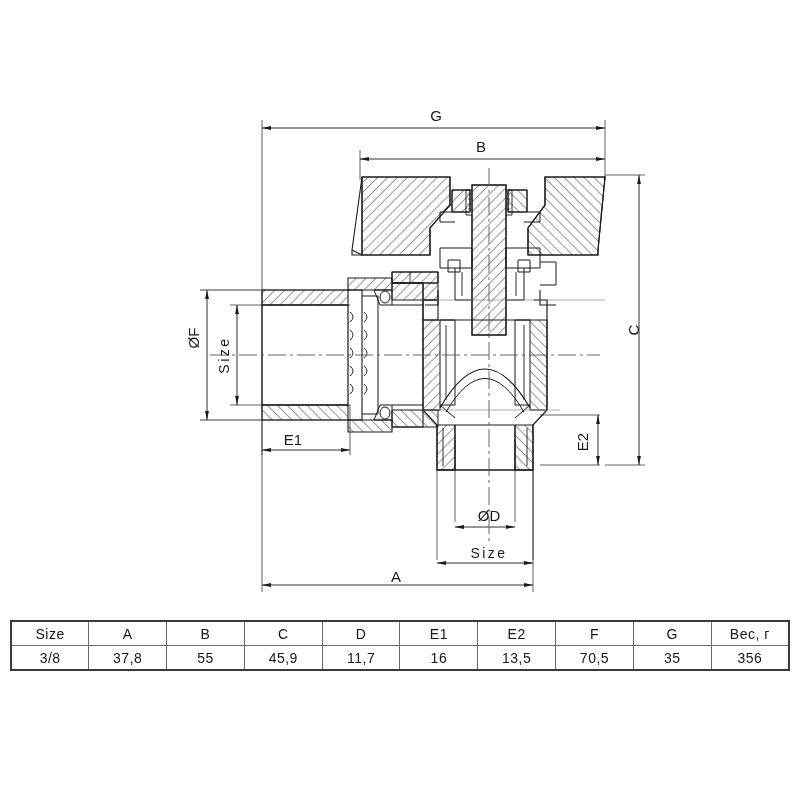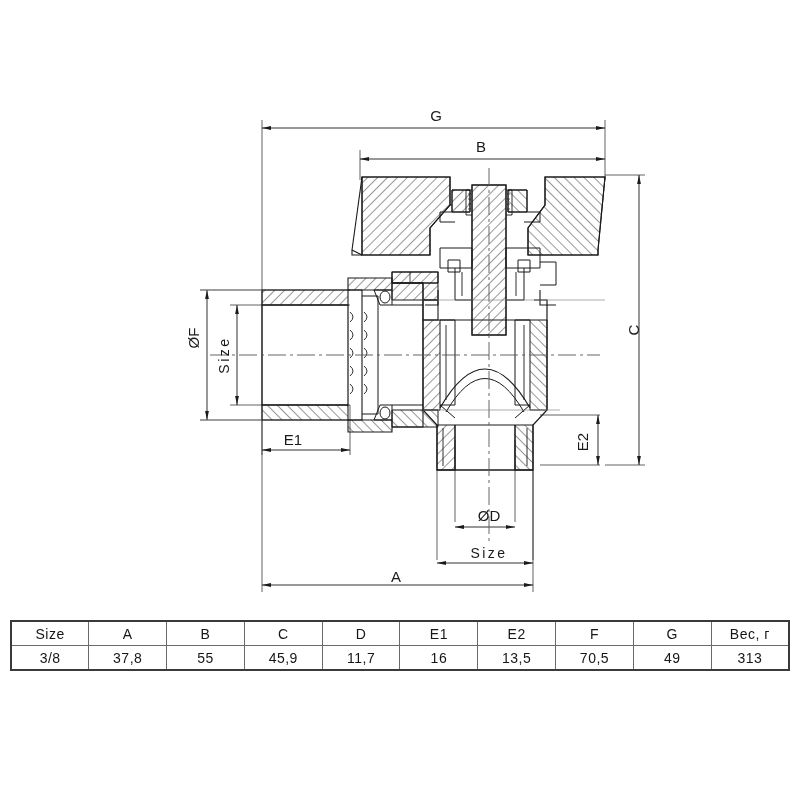--- a/index.html
+++ b/index.html
@@ -362,18 +362,18 @@
     <tbody>
       <tr>
         <td>3/8</td>
         <td>37,8</td>
         <td>55</td>
         <td>45,9</td>
         <td>11,7</td>
         <td>16</td>
         <td>13,5</td>
         <td>70,5</td>
-        <td>49</td>
-        <td>313</td>
+        <td>35</td>
+        <td>356</td>
       </tr>
     </tbody>
   </table>
 </div>
 
 </body></html>

